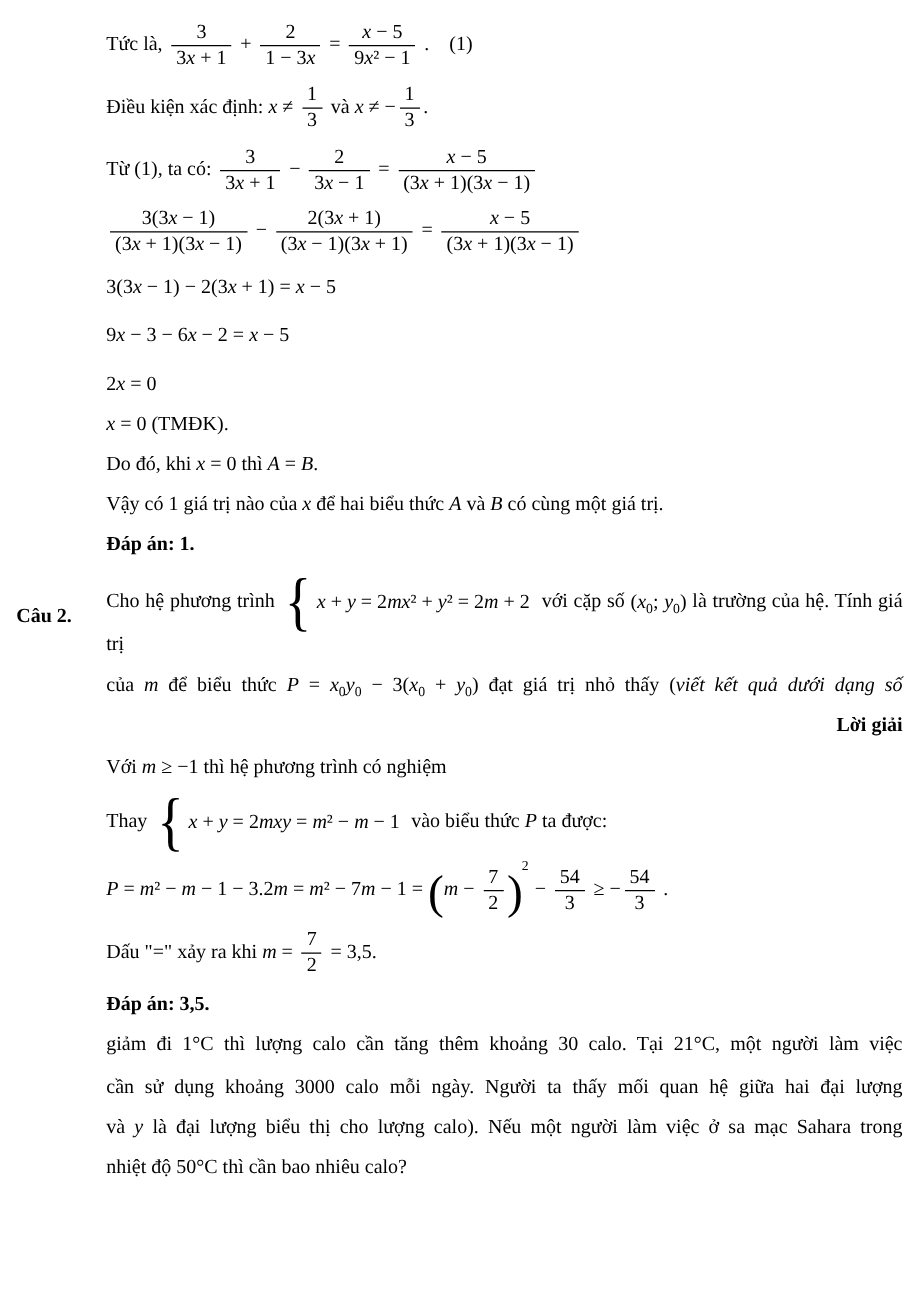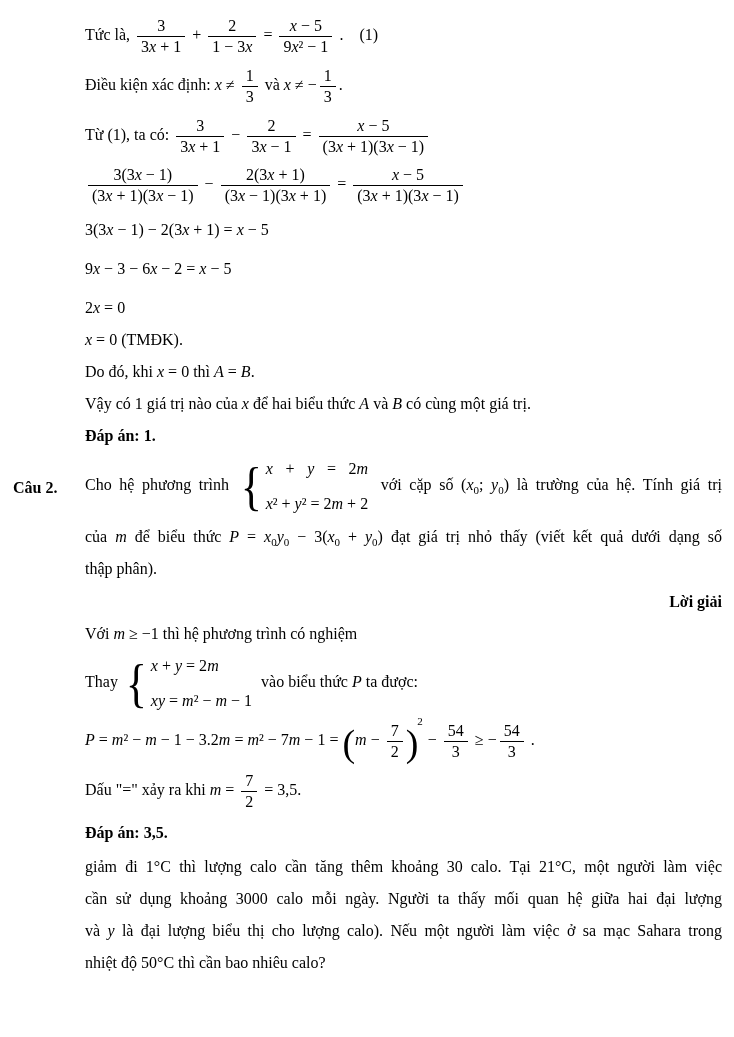--- a/index.html
+++ b/index.html
@@ -9,29 +9,29 @@
   .line{position:relative;width:637px;margin-bottom:11px;line-height:21px}
   #doc>.line:nth-child(4){margin-bottom:14px}
   #doc>.line:nth-child(5),#doc>.line:nth-child(6){margin-bottom:18px}
   #doc>.line:nth-child(11),#doc>.line:nth-child(20){margin-bottom:13px}
   #doc>.line:nth-child(12),#doc>.line:nth-child(14),#doc>.line:nth-child(16){margin-bottom:12px}
   .qlabel{position:absolute;left:-72px;top:0;font-weight:bold;white-space:nowrap}
   .vlabel .qlabel{top:50%;transform:translateY(-50%)}
   .center{text-align:right}
   .j{text-align:justify;text-align-last:justify}
   .bold{font-weight:bold}
-  .ital{}
+  .ital{font-style:italic}
   .math i{font-style:italic}
   sub{font-size:11px;line-height:0}
   .frac{display:inline-block;vertical-align:middle;text-align:center;margin:0 3px;line-height:1.12}
   .frac .fn{display:block;padding:0 4px 1px;border-bottom:1px solid #000}
   .frac .fd{display:block;padding:1px 4px 0}
   .cases{display:inline-flex;align-items:center;vertical-align:middle;margin:0 5px 0 2px}
   .cases .brace{font-size:52px;font-weight:300;line-height:46px;margin-right:2px;transform:scaleX(.85)}
-  .cases .rows{display:inline-flex;flex-direction:column;row-gap:15px;text-align:left;line-height:20px}
+  .cases .rows{display:inline-flex;flex-direction:row;row-gap:15px;text-align:left;line-height:20px}
   .bigp{font-size:38px;font-weight:300;line-height:0;vertical-align:middle;position:relative;top:1px}
   sup.psup{font-size:11px;line-height:0;position:relative;top:-14px;left:-1px}
 </style>
 </head>
 <body>
 
 <main id="doc">
     <div class="line"><span class="t">Tức là, </span><span class="frac"><span class="fn math">3</span><span class="fd math">3<i>x</i> + 1</span></span><span class="t math"> + </span><span class="frac"><span class="fn math">2</span><span class="fd math">1 − 3<i>x</i></span></span><span class="t math"> = </span><span class="frac"><span class="fn math"><i>x</i> − 5</span><span class="fd math">9<i>x</i>² − 1</span></span><span class="t"> .&nbsp;&nbsp;&nbsp; (1)</span></div>
     <div class="line"><span class="t">Điều kiện xác định: </span><span class="t math"><i>x</i> ≠ </span><span class="frac"><span class="fn math">1</span><span class="fd math">3</span></span><span class="t"> và </span><span class="t math"><i>x</i> ≠ −</span><span class="frac"><span class="fn math">1</span><span class="fd math">3</span></span><span class="t">.</span></div>
     <div class="line"><span class="t">Từ (1), ta có: </span><span class="frac"><span class="fn math">3</span><span class="fd math">3<i>x</i> + 1</span></span><span class="t math"> − </span><span class="frac"><span class="fn math">2</span><span class="fd math">3<i>x</i> − 1</span></span><span class="t math"> = </span><span class="frac"><span class="fn math"><i>x</i> − 5</span><span class="fd math">(3<i>x</i> + 1)(3<i>x</i> − 1)</span></span></div>
@@ -44,21 +44,20 @@
     <div class="line"><span class="t">Vậy có 1 giá trị nào của </span><span class="t math"><i>x</i></span><span class="t"> để hai biểu thức </span><span class="t math"><i>A</i></span><span class="t"> và </span><span class="t math"><i>B</i></span><span class="t"> có cùng một giá trị.</span></div>
     <div class="line"><span class="t bold">Đáp án: 1.</span></div>
     <div class="line j vlabel"><span class="qlabel">Câu 2.</span><span class="t">Cho hệ phương trình </span><span class="cases">
         <span class="brace">{</span>
         <span class="rows">
           <span class="row math"><i>x</i> + <i>y</i> = 2<i>m</i></span>
           <span class="row math"><i>x</i>² + <i>y</i>² = 2<i>m</i> + 2</span>
         </span>
       </span><span class="t"> với cặp số </span><span class="t math">(<i>x</i><sub>0</sub>; <i>y</i><sub>0</sub>)</span><span class="t"> là trường của hệ. Tính giá trị</span></div>
     <div class="line j"><span class="t">của </span><span class="t math"><i>m</i></span><span class="t"> để biểu thức </span><span class="t math"><i>P</i> = <i>x</i><sub>0</sub><i>y</i><sub>0</sub> − 3(<i>x</i><sub>0</sub> + <i>y</i><sub>0</sub>)</span><span class="t"> đạt giá trị nhỏ thấy (</span><span class="t ital">viết kết quả dưới dạng số</span></div>
-    <div class="line"><span class="t ital">thập phân</span><span class="t">).</span></div>
     <div class="line center"><span class="t bold">Lời giải</span></div>
     <div class="line"><span class="t">Với </span><span class="t math"><i>m</i> ≥ −1</span><span class="t"> thì hệ phương trình có nghiệm</span></div>
     <div class="line"><span class="t">Thay </span><span class="cases">
         <span class="brace">{</span>
         <span class="rows">
           <span class="row math"><i>x</i> + <i>y</i> = 2<i>m</i></span>
           <span class="row math"><i>xy</i> = <i>m</i>² − <i>m</i> − 1</span>
         </span>
       </span><span class="t"> vào biểu thức </span><span class="t math"><i>P</i></span><span class="t"> ta được:</span></div>
     <div class="line"><span class="t math"><i>P</i> = <i>m</i>² − <i>m</i> − 1 − 3.2<i>m</i> = <i>m</i>² − 7<i>m</i> − 1 = </span><span class="bigp">(</span><span class="t math"><i>m</i> − </span><span class="frac"><span class="fn math">7</span><span class="fd math">2</span></span><span class="bigp">)</span><sup class="psup math">2</sup><span class="t math"> − </span><span class="frac"><span class="fn math">54</span><span class="fd math">3</span></span><span class="t math"> ≥ −</span><span class="frac"><span class="fn math">54</span><span class="fd math">3</span></span><span class="t"> .</span></div>

